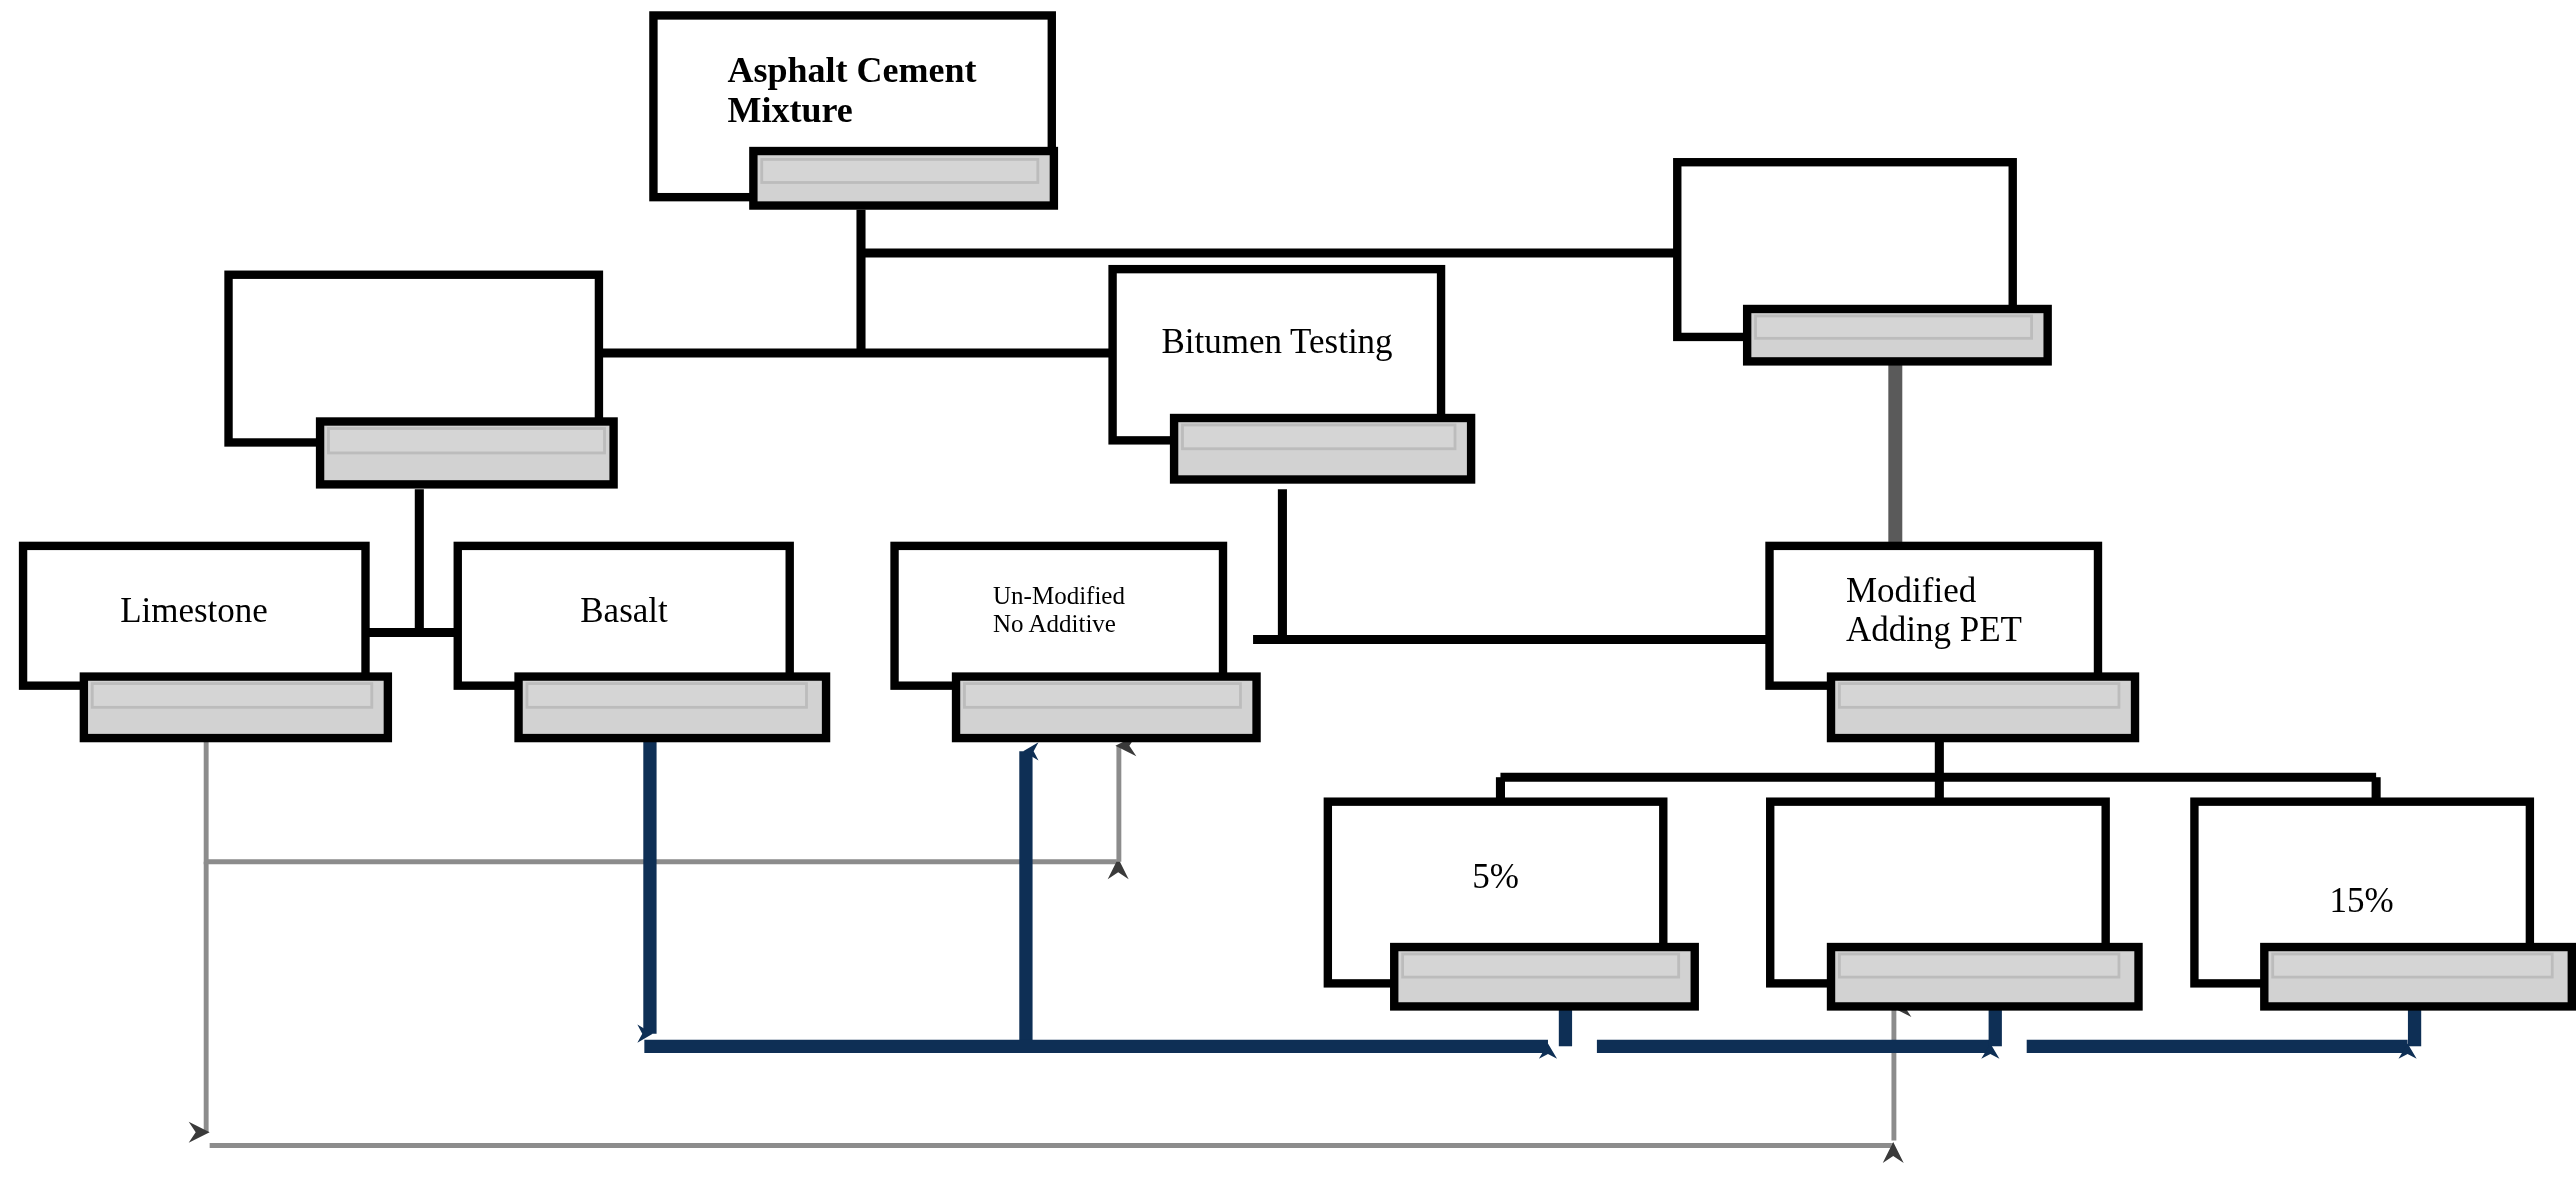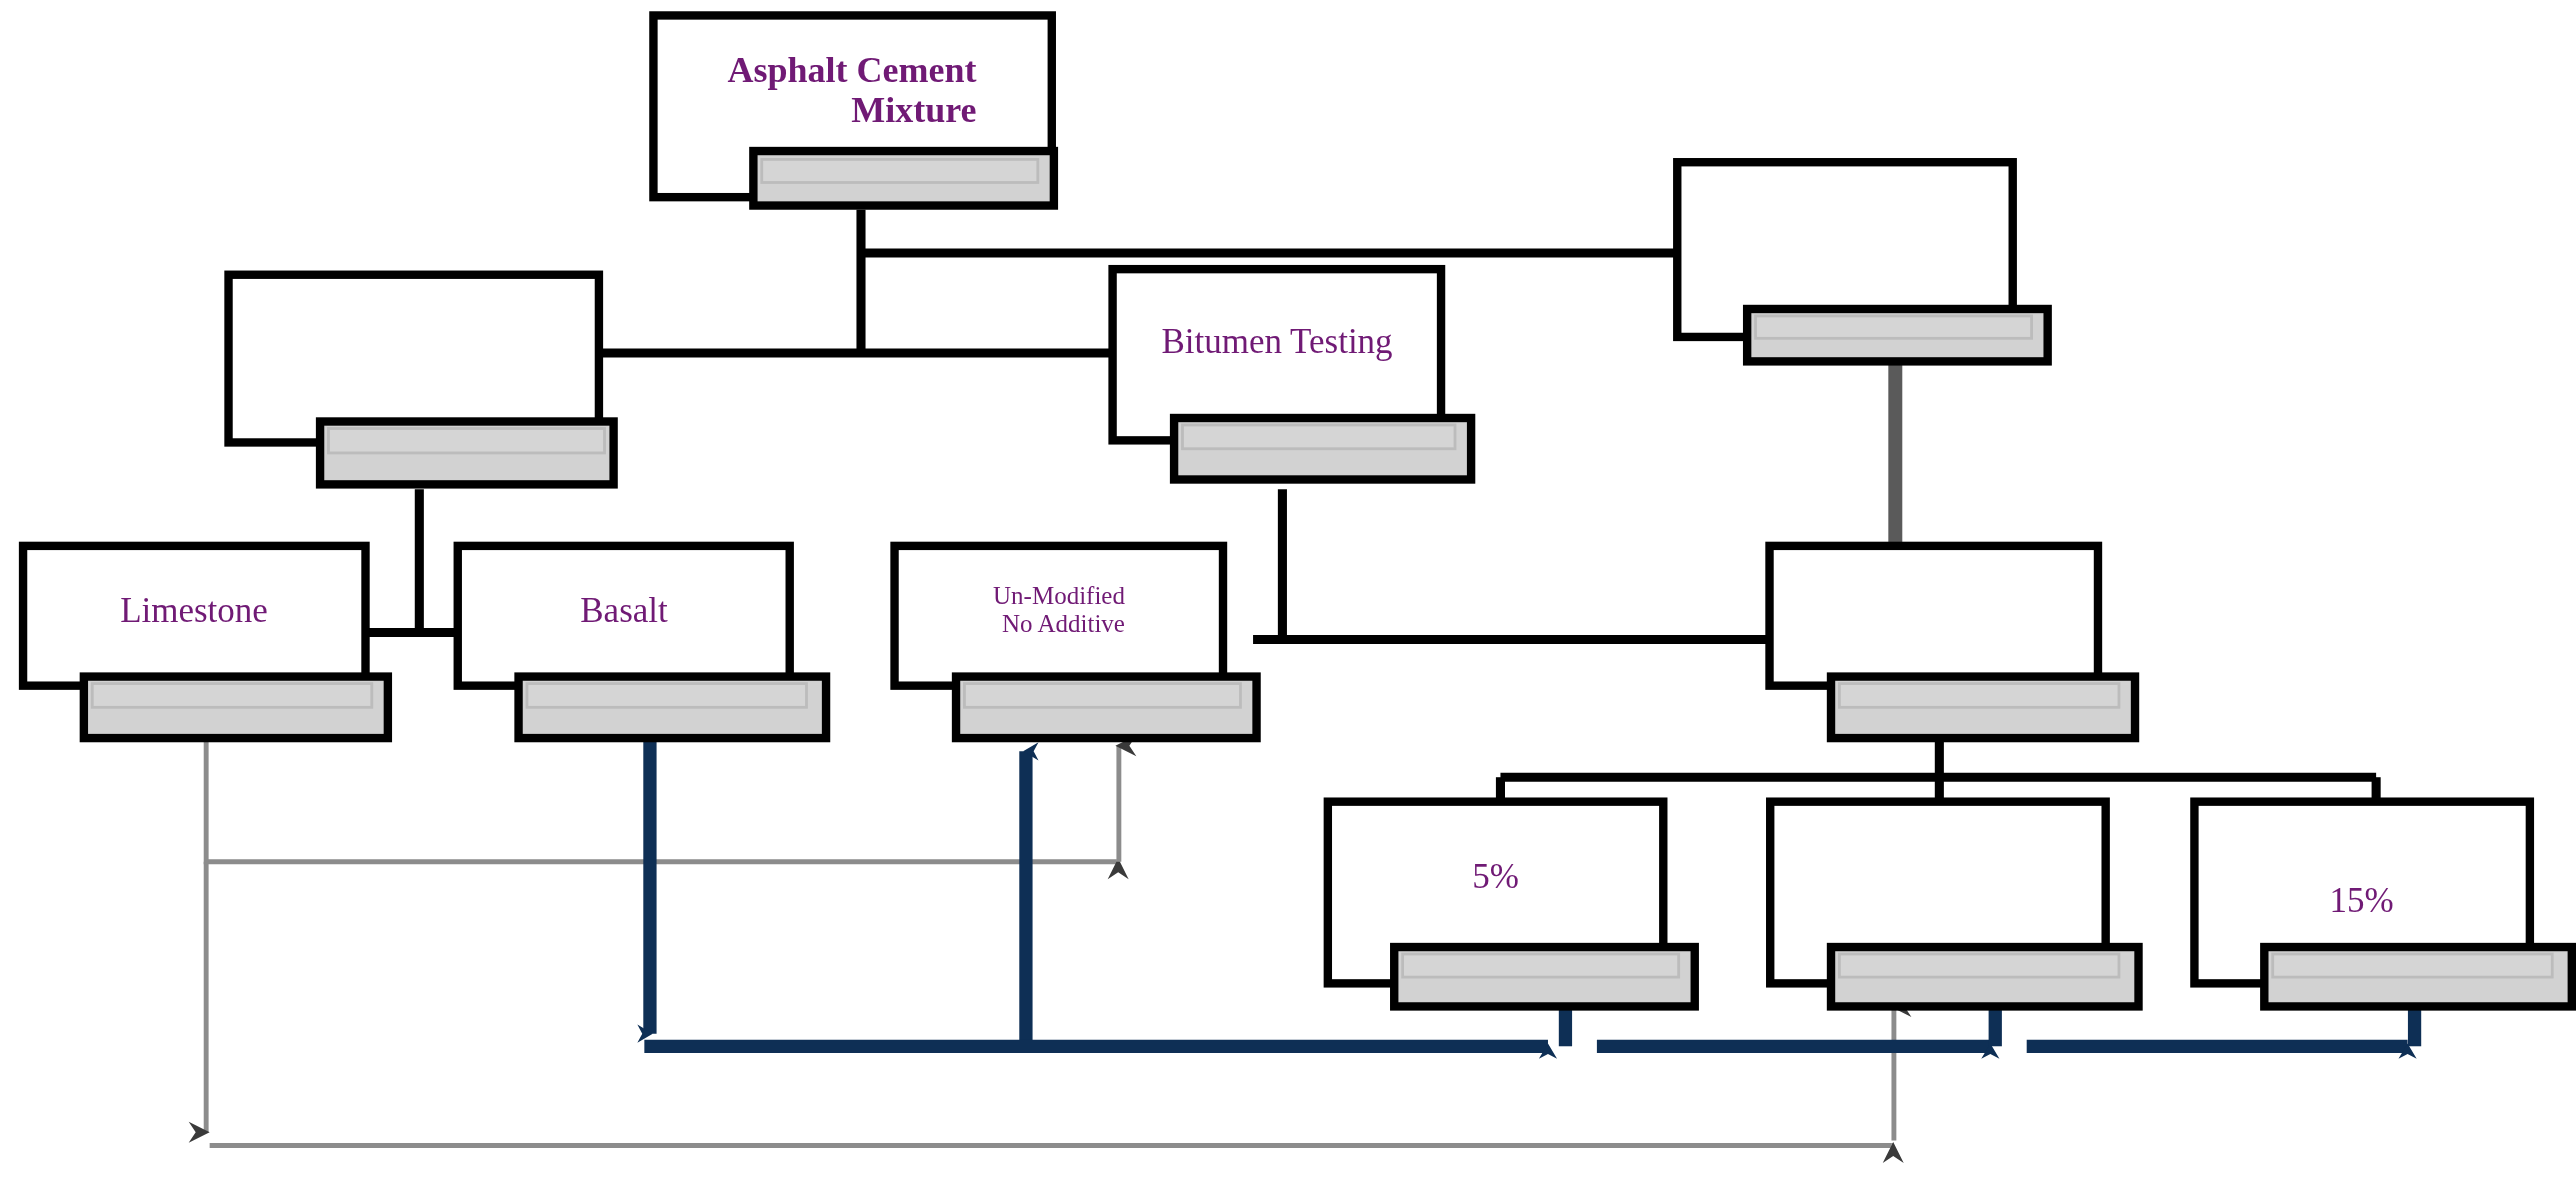--- a/index.html
+++ b/index.html
@@ -2,22 +2,22 @@
 <html style="font-size:11.2px"><head>
 <meta charset="utf-8">
 <style>
   html,body{margin:0;padding:0;background:#ffffff;}
   body{font-family:"Liberation Serif", serif;}
   #stage{position:relative;width:2576px;height:1205px;background:#fff;overflow:hidden;}
   #stage svg{position:absolute;left:0;top:0;width:2576px;height:1205px;}
   .nodelabel{
     position:absolute;
     display:flex;align-items:center;justify-content:center;
-    text-align:right;
-    color:#701a75;
+    text-align:left;
+    color:#000000;
     line-height:1.12;
     white-space:pre-line;
     pointer-events:none;
     z-index:5;
   }
   .nl-bold{font-weight:bold;}
 </style>
 </head>
 <body>
 
@@ -173,20 +173,22 @@
 
   <div class="nodelabel" style="left:1113px;top:267px;width:328px;height:150px;font-size:35px;">Bitumen Testing</div>
 
   <div class="nodelabel" style="left:23px;top:546px;width:342px;height:129px;font-size:35px;">Limestone</div>
 
   <div class="nodelabel" style="left:458px;top:546px;width:332px;height:129px;font-size:35px;">Basalt</div>
 
   <div class="nodelabel" style="left:895px;top:542px;width:328px;height:136px;font-size:25px;">Un-Modified
 No Additive</div>
 
+  <div class="nodelabel" style="left:1770px;top:542px;width:328px;height:136px;font-size:35px;">Modified
+Adding PET</div>
 
   <div class="nodelabel" style="left:1328px;top:802px;width:335px;height:150px;font-size:35px;">5%</div>
 
 
   <div class="nodelabel" style="left:2194px;top:826px;width:335px;height:150px;font-size:35px;">15%</div>
 
 </div>
 
 
 </body></html>

